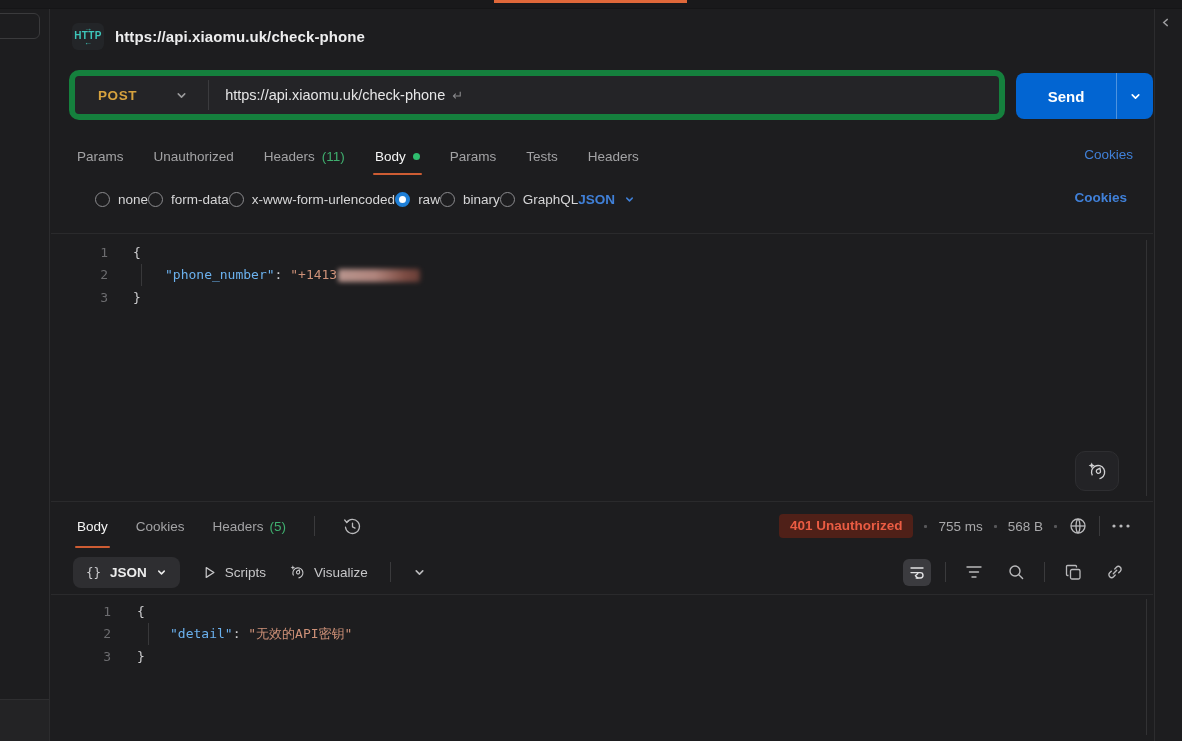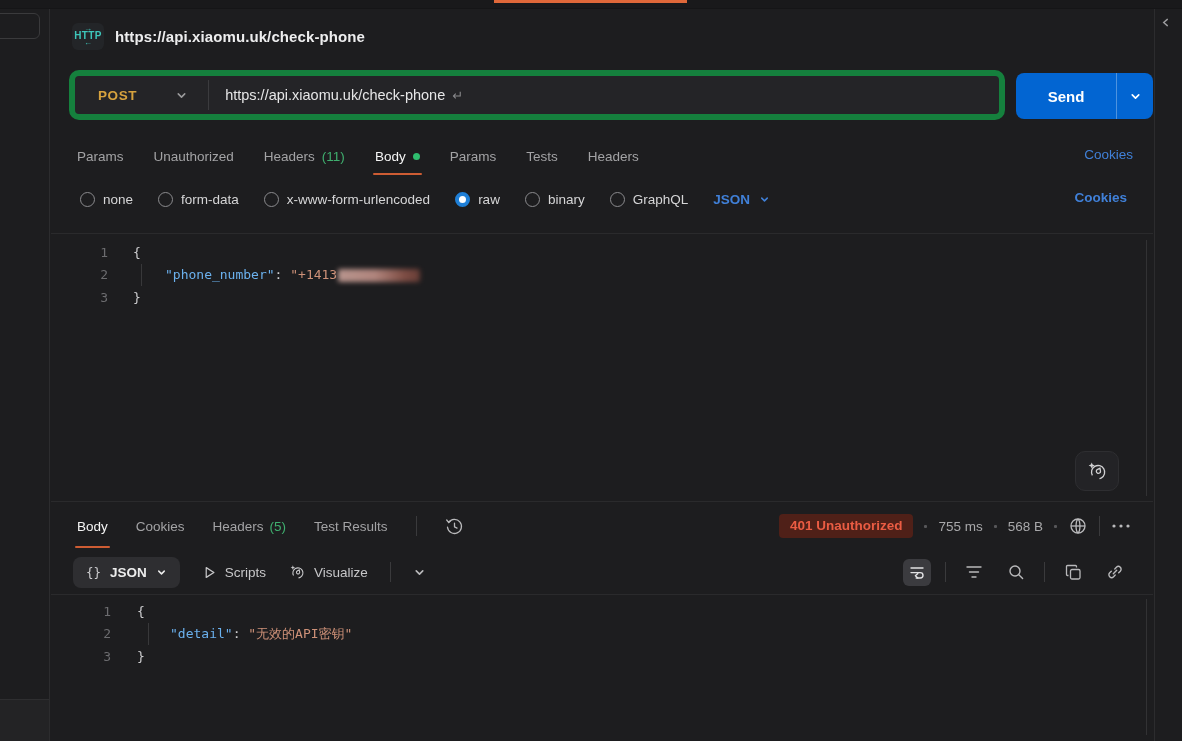--- a/index.html
+++ b/index.html
@@ -54,21 +54,21 @@
   .req-tabs { position:absolute; top:126px; left:0; right:0; height:42px; display:flex; align-items:center; gap:30px; padding-left:26px; font-size:13.5px; color:#a3a3a5; }
   .req-tab { position:relative; display:flex; align-items:center; gap:7px; cursor:pointer; height:100%; }
   .req-tab.active { color:#f5f5f5; }
   .req-tab .count { color:#3fae6e; }
   .req-tab .dot { width:7px; height:7px; border-radius:50%; background:#2fbd6e; }
   .req-tab .underline, .resp-tab .underline { position:absolute; left:-2px; right:-2px; bottom:2px; height:2px; background:#cd5c33; border-radius:1px; }
   .link-blue { color:#4080d8; font-size:13.5px; cursor:pointer; }
   .cookies-link { position:absolute; right:20px; top:12px; }
 
   
-  .type-row { position:absolute; top:173px; left:0; right:0; height:34px; display:flex; align-items:center; gap:25px; padding-left:29px; font-size:13.5px; color:#d6d6d7; }
+  .type-row { position:absolute; top:173px; left:0; right:0; height:34px; display:flex; align-items:center; padding-left:44px; font-size:13.5px; color:#d6d6d7; }
   .opt { display:flex; align-items:center; gap:8px; cursor:pointer; }
   .radio { width:15px; height:15px; border:1.5px solid #8b8b8e; border-radius:50%; background:transparent; }
   .radio.checked { border:4.5px solid #1f7fd6; background:#fff; }
   .lang-select { display:flex; align-items:center; gap:9px; color:#4080d8; font-weight:bold; font-size:13.5px; cursor:pointer; }
   .beautify-link { position:absolute; right:26px; top:8px; font-weight:bold; }
 
   
   .code-area { font-family:"DejaVu Sans Mono", monospace; font-size:13px; }
   .code-line { display:flex; height:22.5px; align-items:center; position:relative; }
   .gutter { width:57px; text-align:right; color:#6c6c6f; flex:none; }
@@ -266,23 +266,20 @@
         <span class="resp-tab active">
             <span>Body</span>
             <span class="underline"></span>
           </span>
         <span class="resp-tab">
             <span>Cookies</span>
           </span>
         <span class="resp-tab">
             <span>Headers</span>
             <span class="count">(5)</span>
-          </span>
-        <span class="resp-tab">
-            <span>Test Results</span>
           </span>
         <span class="v-divider"></span>
         <span class="history-btn">
           <svg width="19" height="19" viewBox="0 0 19 19" fill="none" stroke="currentColor" stroke-width="1.3" stroke-linecap="round" stroke-linejoin="round">
             <path d="M3.6 5.6a7 7 0 1 1-1.1 4.6"></path>
             <path d="M1.7 3l1.9 2.4L6 3.6"></path>
             <path d="M9.5 6.2v3.6l2.5 1.3"></path>
           </svg>
         </span>
       </div>

